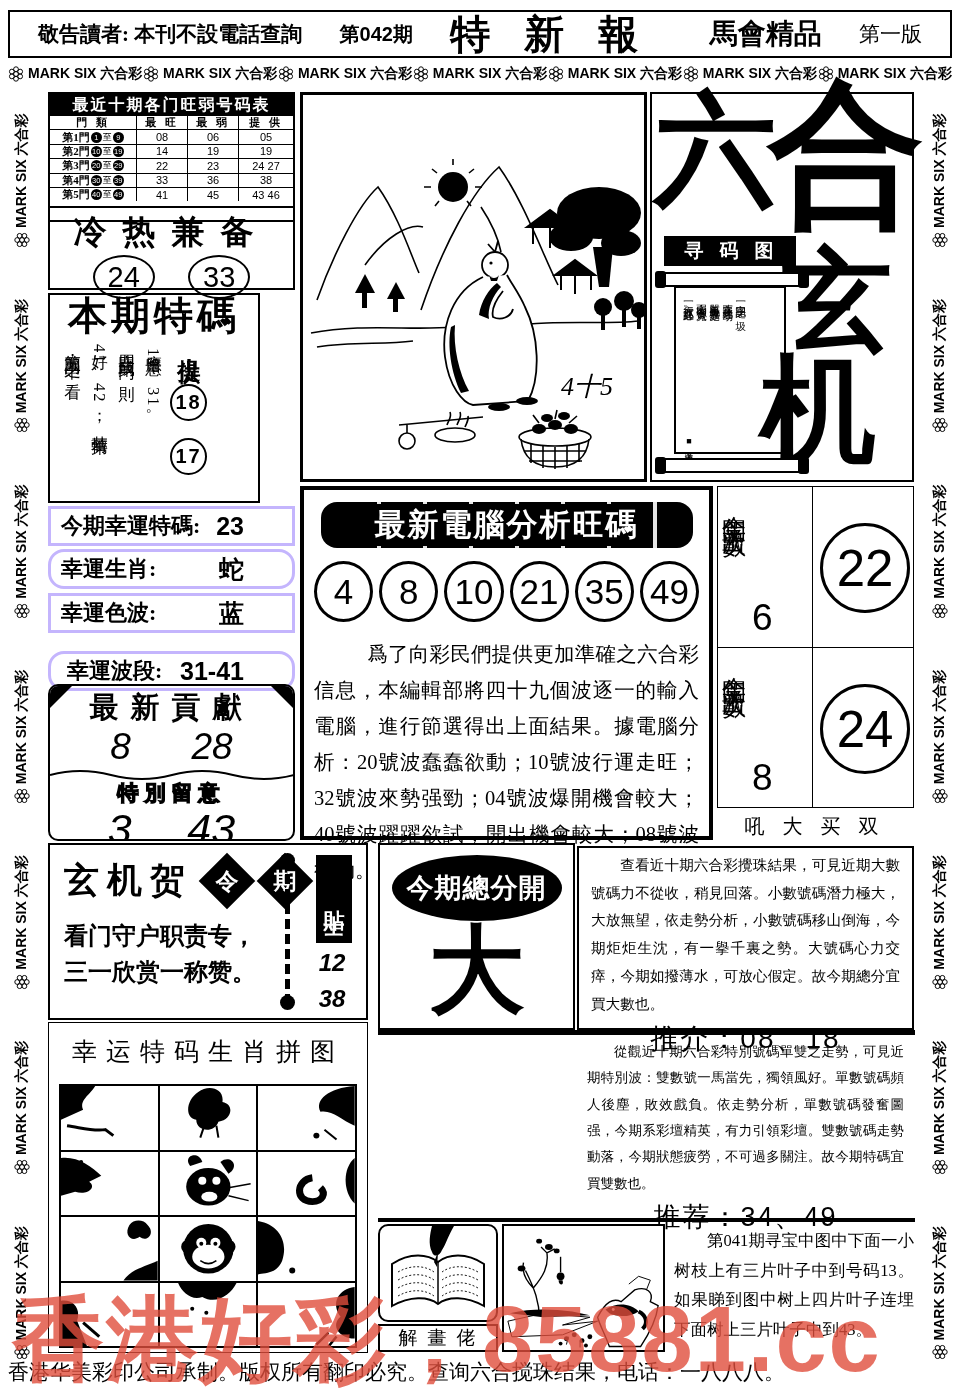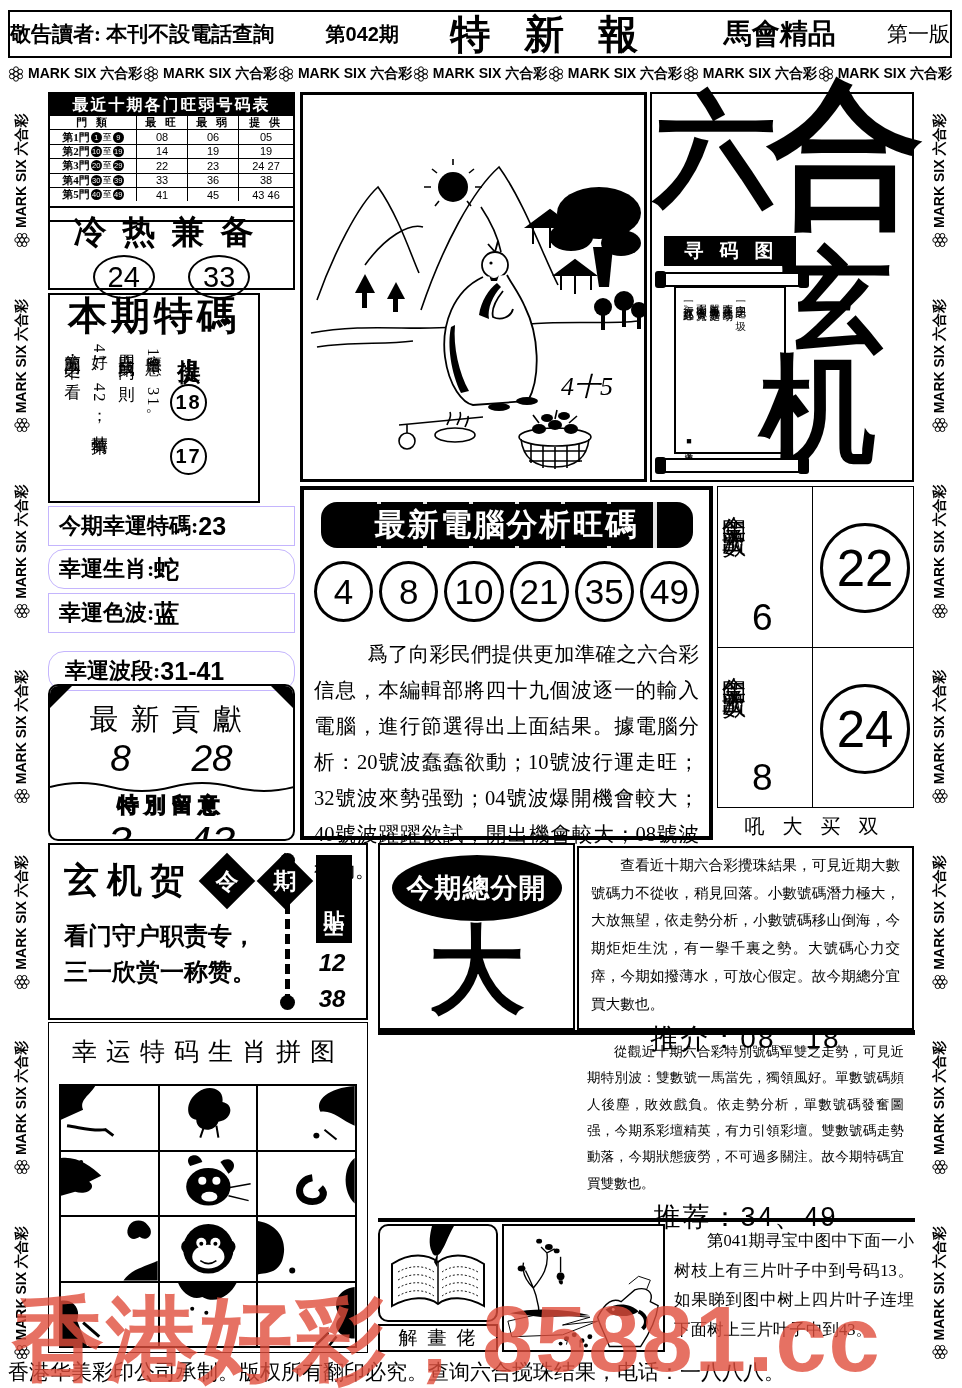--- a/index.html
+++ b/index.html
@@ -3,21 +3,21 @@
 <meta charset="utf-8">
 <style>
   html,body{margin:0;padding:0;background:#888;}
   #page{position:relative;width:962px;height:1388px;background:#fff;color:#000;
         font-family:"Liberation Serif","DejaVu Serif",serif;overflow:hidden;margin:0 auto;}
   .abs{position:absolute;}
   .num{font-family:"Liberation Sans","DejaVu Sans",sans-serif;}
 
   
   .hdr{left:8px;top:10px;width:944px;height:48px;border:2px solid #000;display:flex;
-       align-items:center;justify-content:space-between;padding:0 0;box-sizing:border-box;}
+       align-items:center;justify-content:space-between;padding:0 28px;box-sizing:border-box;}
   .hdr-notice{font-size:21px;font-weight:bold;}
   .hdr-issue{font-size:20px;font-weight:bold;}
   .hdr-title{font-size:40px;font-weight:bold;letter-spacing:34px;white-space:nowrap;}
   .hdr-brand{font-size:28px;font-weight:bold;}
   .hdr-ed{font-size:21px;}
 
   
   .hstrip{left:8px;top:61px;width:944px;height:26px;display:flex;align-items:center;
           justify-content:space-between;}
   .ms-unit{display:inline-flex;align-items:center;gap:4px;font-family:"Liberation Sans",sans-serif;
@@ -53,33 +53,33 @@
   
   .tema{left:48px;top:293px;width:212px;height:210px;border:2px solid #000;box-sizing:border-box;}
   .tema-title{font-size:39px;font-weight:bold;letter-spacing:4px;text-align:center;line-height:1.1;}
   .tema-cols{writing-mode:vertical-rl;height:156px;padding:4px 10px 0 6px;}
   .tema-col{font-size:16.5px;letter-spacing:2px;margin:0 5px;}
   .tema-provide{font-size:23px;font-weight:bold;margin:0 2px 0 6px;}
   .circ34{display:inline-block;writing-mode:horizontal-tb;width:33px;height:33px;border:2px solid #000;
           border-radius:50%;font-size:20px;line-height:33px;text-align:center;margin:5px 0;}
 
   
-  .lrow{left:48px;width:247px;height:40px;border:1px solid #c4b5fd;box-sizing:border-box;
-        display:flex;align-items:center;padding:0 10px;}
+  .lrow{left:48px;width:247px;height:40px;border:3px solid #c4b5fd;box-sizing:border-box;
+        display:flex;align-items:center;justify-content:space-between;padding:0 10px;}
   .lrow.round{border-radius:16px;}
   .lrow .lab{font-size:22px;font-weight:bold;white-space:nowrap;}
   .lrow .val{font-size:25px;font-weight:bold;margin-right:38px;}
 
   
   .contrib{left:48px;top:684px;width:247px;height:157px;border:2px solid #000;border-radius:10px;
            box-sizing:border-box;overflow:hidden;}
   .contrib:before,.contrib:after{content:"";position:absolute;top:0;width:22px;height:22px;background:#000;}
   .contrib:before{left:0;clip-path:polygon(0 0,100% 0,0 100%);}
   .contrib:after{right:0;clip-path:polygon(0 0,100% 0,100% 100%);}
-  .contrib-title{font-size:29px;font-weight:normal;letter-spacing:12px;text-align:center;margin-top:14px;}
+  .contrib-title{font-size:29px;font-weight:bold;letter-spacing:12px;text-align:center;margin-top:2px;}
   .contrib-nums{display:flex;justify-content:space-around;padding:0 30px;font-size:37px;
                 font-style:italic;line-height:1.05;}
   .contrib-nums.big{font-size:43px;}
   .bubble{text-align:center;font-size:21px;font-weight:bold;letter-spacing:6px;color:#fff;
           -webkit-text-stroke:1.3px #000;margin:-2px 0 0;}
 
   
   .mystery{left:48px;top:843px;width:320px;height:177px;border:2px solid #000;box-sizing:border-box;}
   .mys-titlerow{display:flex;align-items:center;gap:10px;padding:12px 0 0 14px;}
   .mys-prefix{font-size:35px;font-weight:bold;letter-spacing:8px;}

